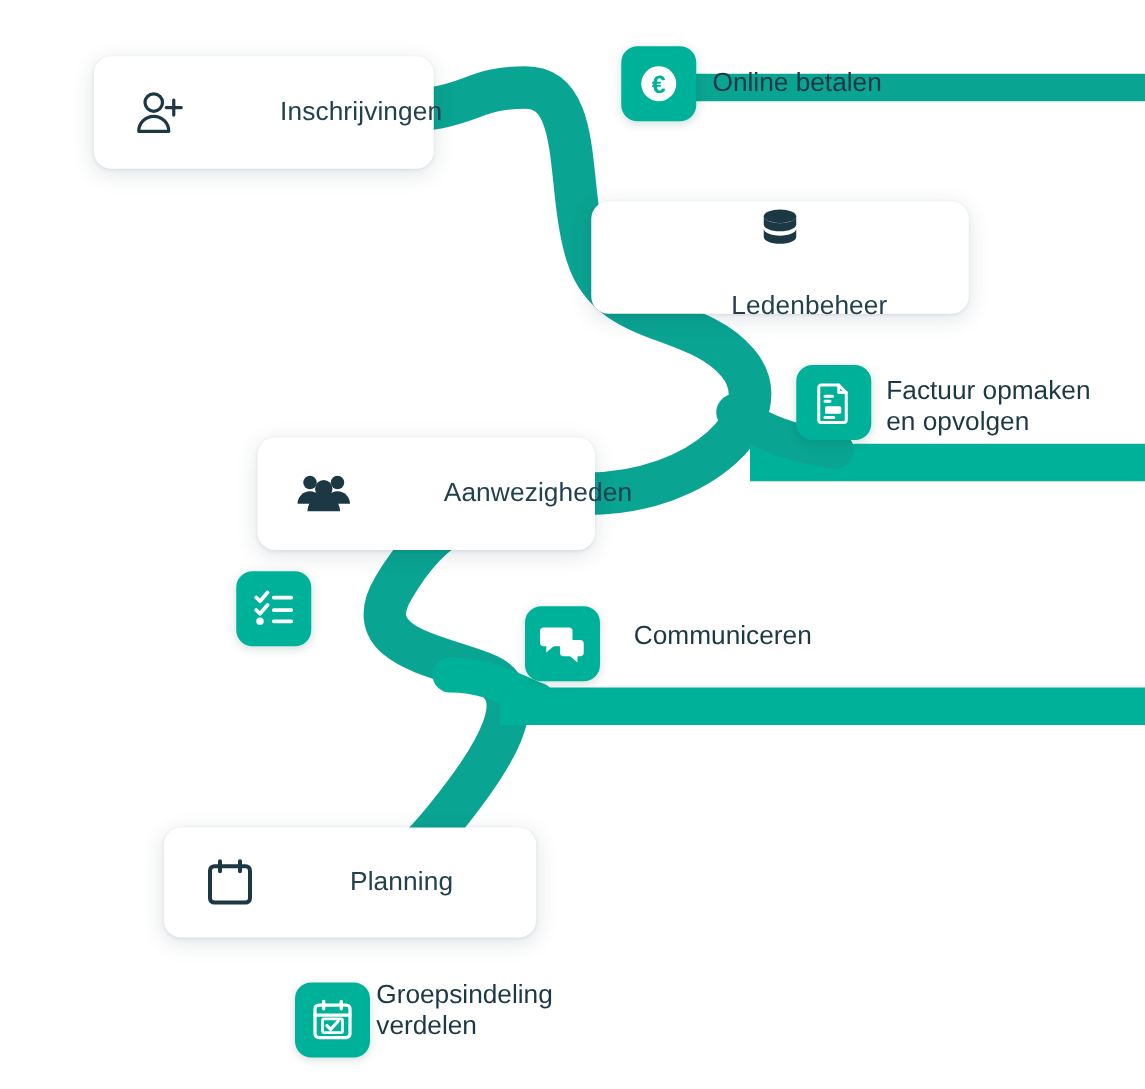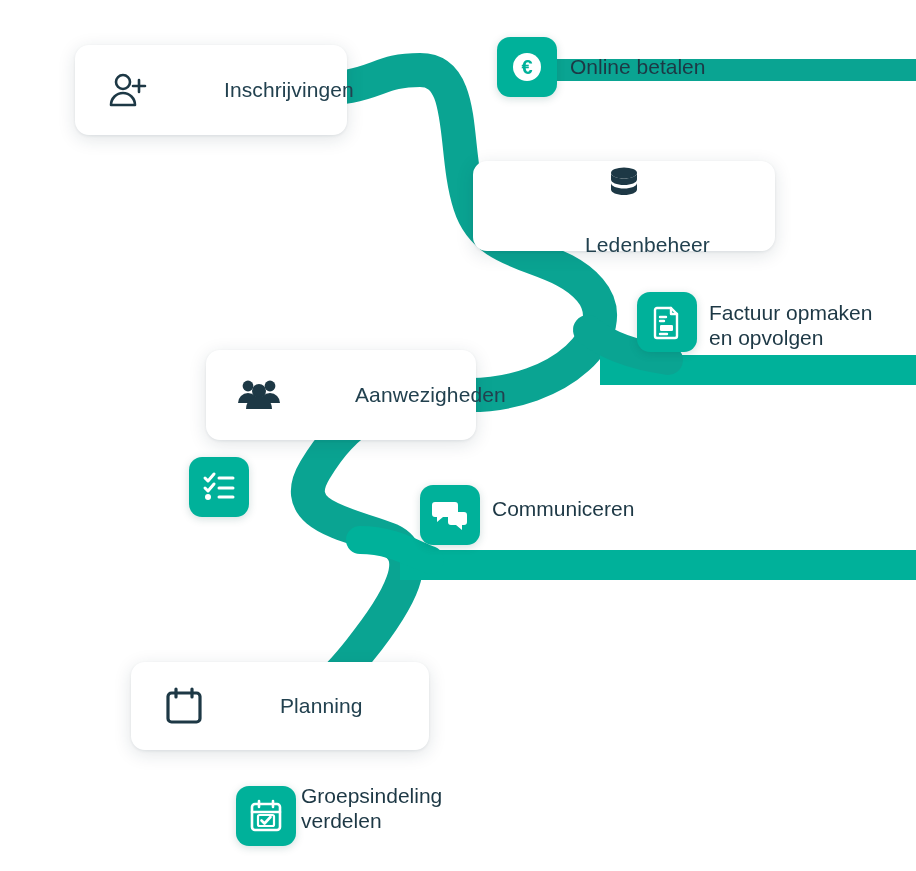--- a/index.html
+++ b/index.html
@@ -83,21 +83,21 @@
   #tile-online-betalen { left: 497px; top: 37px; }
   #lbl-online-betalen  { left: 570px; top: 55px; }
 
   #tile-factuur        { left: 637px; top: 292px; }
   #lbl-factuur         { left: 709px; top: 301px; }
 
   #tile-taken          { left: 189px; top: 457px; }
   #lbl-taken           { left: 38px;  top: 464px; }
 
   #tile-communiceren   { left: 420px; top: 485px; }
-  #lbl-communiceren    { left: 492px; top: 497px; }
+  #lbl-communiceren    { left: 507px; top: 497px; }
 
   #tile-aanwezigheden  { left: 236px; top: 786px; }
   #lbl-aanwezigheden   { left: 301px; top: 784px; }
 </style>
 </head>
 <body>
 
 <div id="stage">
 
   <svg id="ribbon-layer" viewBox="0 0 916 871" aria-hidden="true">

